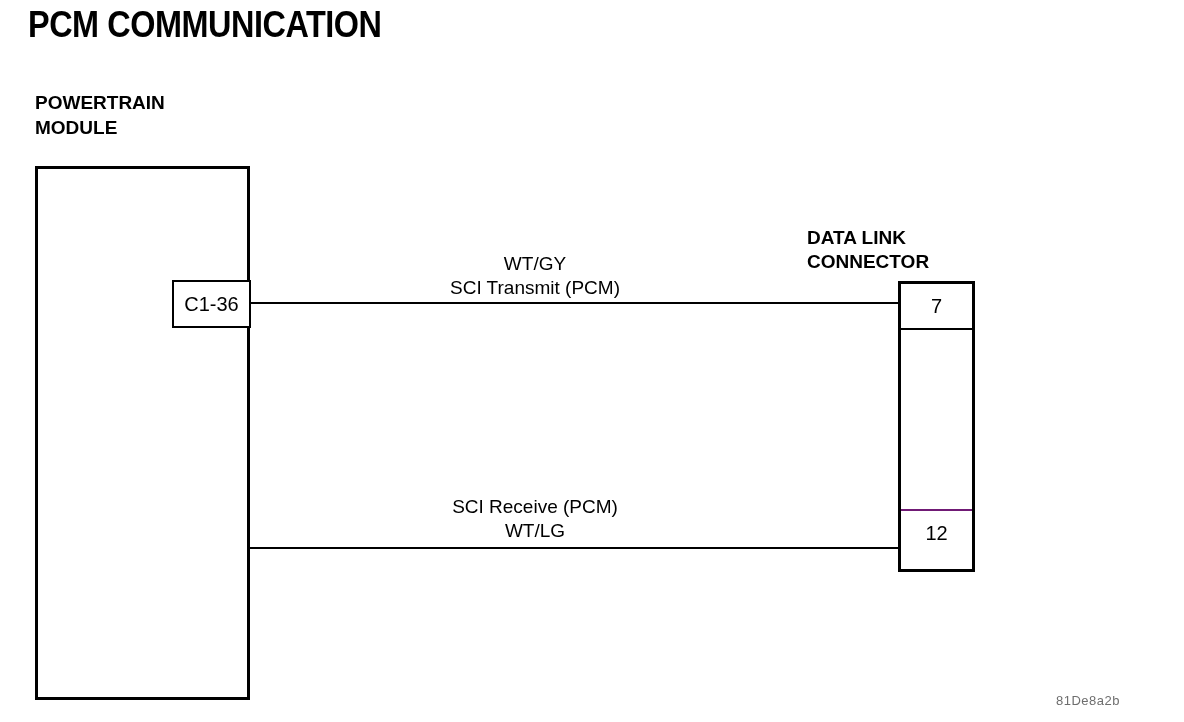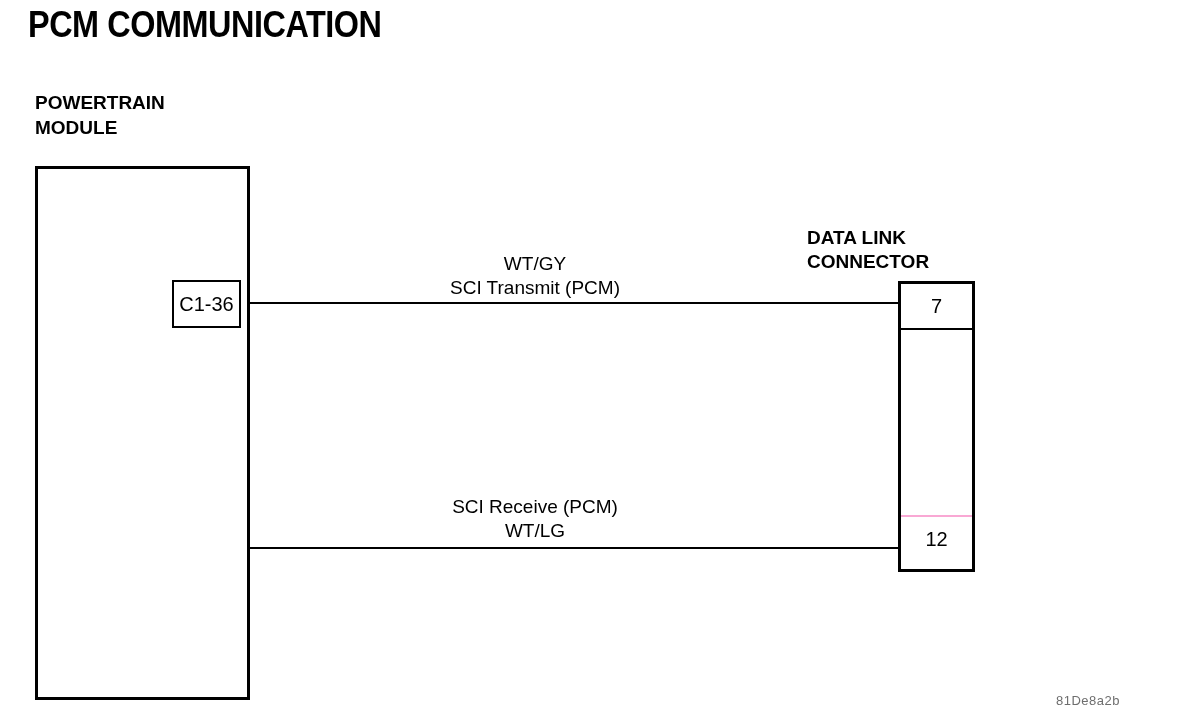--- a/index.html
+++ b/index.html
@@ -59,27 +59,27 @@
   .dlc-cell {
     position: absolute;
     left: 0; right: 0;
     height: 44px;
     display: flex;
     align-items: center;
     justify-content: center;
     font-size: 20px;
   }
   .dlc-cell-top { top: 0; border-bottom: 2px solid #000; }
-  .dlc-cell-bottom { bottom: 8px; border-top: 2px solid #f9a8d4; }
+  .dlc-cell-bottom { bottom: 14px; border-top: 2px solid #701a75; }
 
   
   .pin-box {
     position: absolute;
     left: 172px;
-    width: 69px; height: 48px;
+    width: 79px; height: 48px;
     border: 2px solid #000;
     box-sizing: border-box;
     background: #ffffff;
     display: flex;
     align-items: center;
     justify-content: center;
     font-size: 20px;
   }
   .pin-c136 { top: 280px; }
   .pin-c125 { top: 525px; }

